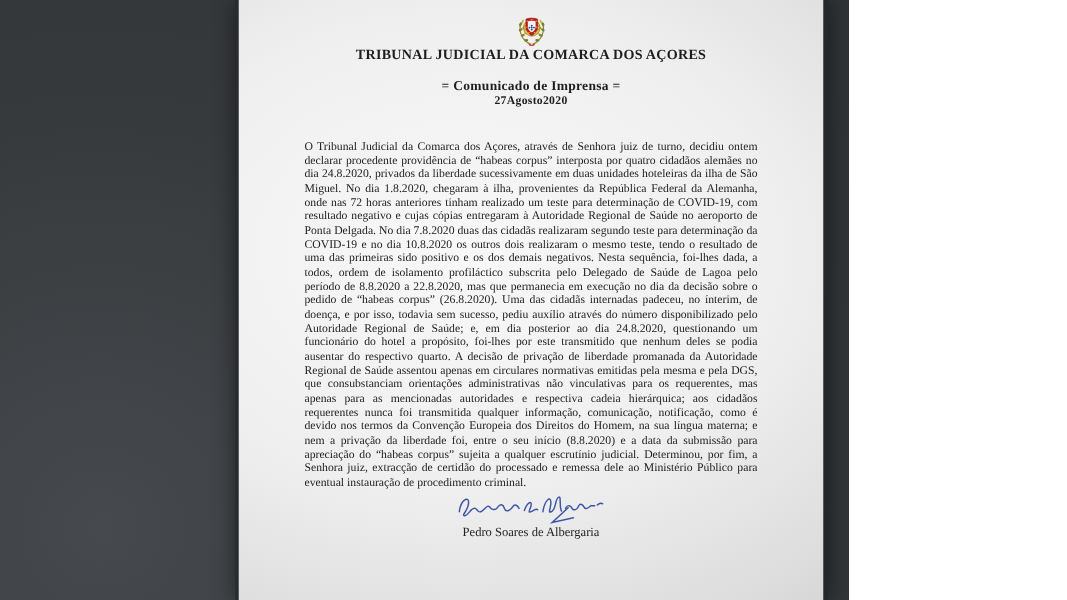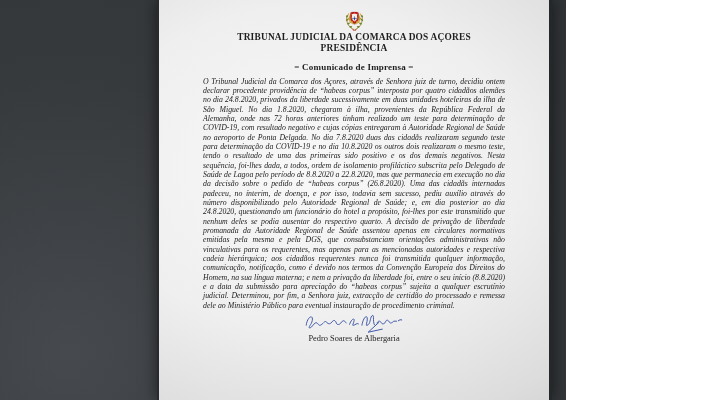--- a/index.html
+++ b/index.html
@@ -36,26 +36,25 @@
     font-weight: bold;
     letter-spacing: 0.2px;
   }
   .court   { font-size: 9.4px; line-height: 10.5px; margin-top: 1px; }
   .dept    { font-size: 9.4px; line-height: 10px; }
   .reltype { font-size: 9px;   line-height: 10px; margin-top: 9px; }
   .subject { font-size: 9px;   line-height: 10px; }
   .reldate { font-size: 7.8px; line-height: 9px; }
   .body-text {
     width: 302px;
-    margin: 5px auto 0 auto;
+    margin: 22px auto 0 auto;
     font-size: 7.8px;
     line-height: 9.35px;
     text-align: justify;
     color: #222;
-    font-style: italic;
   }
   .signoff {
     text-align: center;
     font-weight: bold;
     font-size: 8.4px;
     line-height: 10px;
     margin-top: 5px;
   }
   .sig {
     display: block;
@@ -124,22 +123,22 @@
         <circle cx="15" cy="26" r="0.9"></circle>
         <circle cx="29" cy="26" r="0.9"></circle>
         <circle cx="18" cy="34" r="0.9"></circle>
         <circle cx="26" cy="34" r="0.9"></circle>
       </g>
 
       <path d="M17,50 q5,3 10,0 l-2,3 h-6 z" fill="#b01a1c"></path>
     </svg>
 
     <div class="hdr court">TRIBUNAL JUDICIAL DA COMARCA DOS AÇORES</div>
-    <div class="hdr dept">PRESIDÊNCIA</div>
     <div class="hdr reltype">= Comunicado de Imprensa =</div>
+    <div class="hdr reldate">27Agosto2020</div>
 
     <p class="body-text">O Tribunal Judicial da Comarca dos Açores, através de Senhora juiz de turno, decidiu ontem declarar procedente providência de “habeas corpus” interposta por quatro cidadãos alemães no dia 24.8.2020, privados da liberdade sucessivamente em duas unidades hoteleiras da ilha de São Miguel. No dia 1.8.2020, chegaram à ilha, provenientes da República Federal da Alemanha, onde nas 72 horas anteriores tinham realizado um teste para determinação de COVID-19, com resultado negativo e cujas cópias entregaram à Autoridade Regional de Saúde no aeroporto de Ponta Delgada. No dia 7.8.2020 duas das cidadãs realizaram segundo teste para determinação da COVID-19 e no dia 10.8.2020 os outros dois realizaram o mesmo teste, tendo o resultado de uma das primeiras sido positivo e os dos demais negativos. Nesta sequência, foi-lhes dada, a todos, ordem de isolamento profiláctico subscrita pelo Delegado de Saúde de Lagoa pelo período de 8.8.2020 a 22.8.2020, mas que permanecia em execução no dia da decisão sobre o pedido de “habeas corpus” (26.8.2020). Uma das cidadãs internadas padeceu, no ínterim, de doença, e por isso, todavia sem sucesso, pediu auxílio através do número disponibilizado pelo Autoridade Regional de Saúde; e, em dia posterior ao dia 24.8.2020, questionando um funcionário do hotel a propósito, foi-lhes por este transmitido que nenhum deles se podia ausentar do respectivo quarto. A decisão de privação de liberdade promanada da Autoridade Regional de Saúde assentou apenas em circulares normativas emitidas pela mesma e pela DGS, que consubstanciam orientações administrativas não vinculativas para os requerentes, mas apenas para as mencionadas autoridades e respectiva cadeia hierárquica; aos cidadãos requerentes nunca foi transmitida qualquer informação, comunicação, notificação, como é devido nos termos da Convenção Europeia dos Direitos do Homem, na sua língua materna; e nem a privação da liberdade foi, entre o seu início (8.8.2020) e a data da submissão para apreciação do “habeas corpus” sujeita a qualquer escrutínio judicial. Determinou, por fim, a Senhora juiz, extracção de certidão do processado e remessa dele ao Ministério Público para eventual instauração de procedimento criminal.</p>
 
 
     <svg class="sig" viewBox="0 0 120 26" xmlns="http://www.w3.org/2000/svg" aria-hidden="true">
       <g fill="none" stroke="var(--ink, #3d55a8)" stroke-width="1.1" stroke-linecap="round">
         <path d="M6,16 C7,7 13,4 13,9 C13,15 7,19 10,19 C13,19 15,12 18,13.5 C20,14.5 20,17.5 23,15.5 C26,13.5 27,10.5 29,12.5 C30,14.5 33,15.5 35,12.5 C37,9.5 39,10.5 40,13.5 C41,16.5 44,15.5 46,12.5 C48,9.5 50,11.5 51,13.5"></path>
         <path d="M55,15 C57,9 61,7 60,11.5 C59,15.5 57,17.5 61,15.5 C63,14.5 64,13.5 65,14.5"></path>
         <path d="M69,16 C70,8 75,3 75,9 C75,14 72,18 76,15.5 C79,13.5 78,6 81,5 C83,4.3 81,12 83,15.5"></path>
         <path d="M86,13.5 C88,10 90,11.5 91,13.5 C92,15.5 95,14.5 96,11.5 C97,9.5 99,10.5 100,12.5 C101,14.5 103,13.5 105,11.5 L108,11.5"></path>

